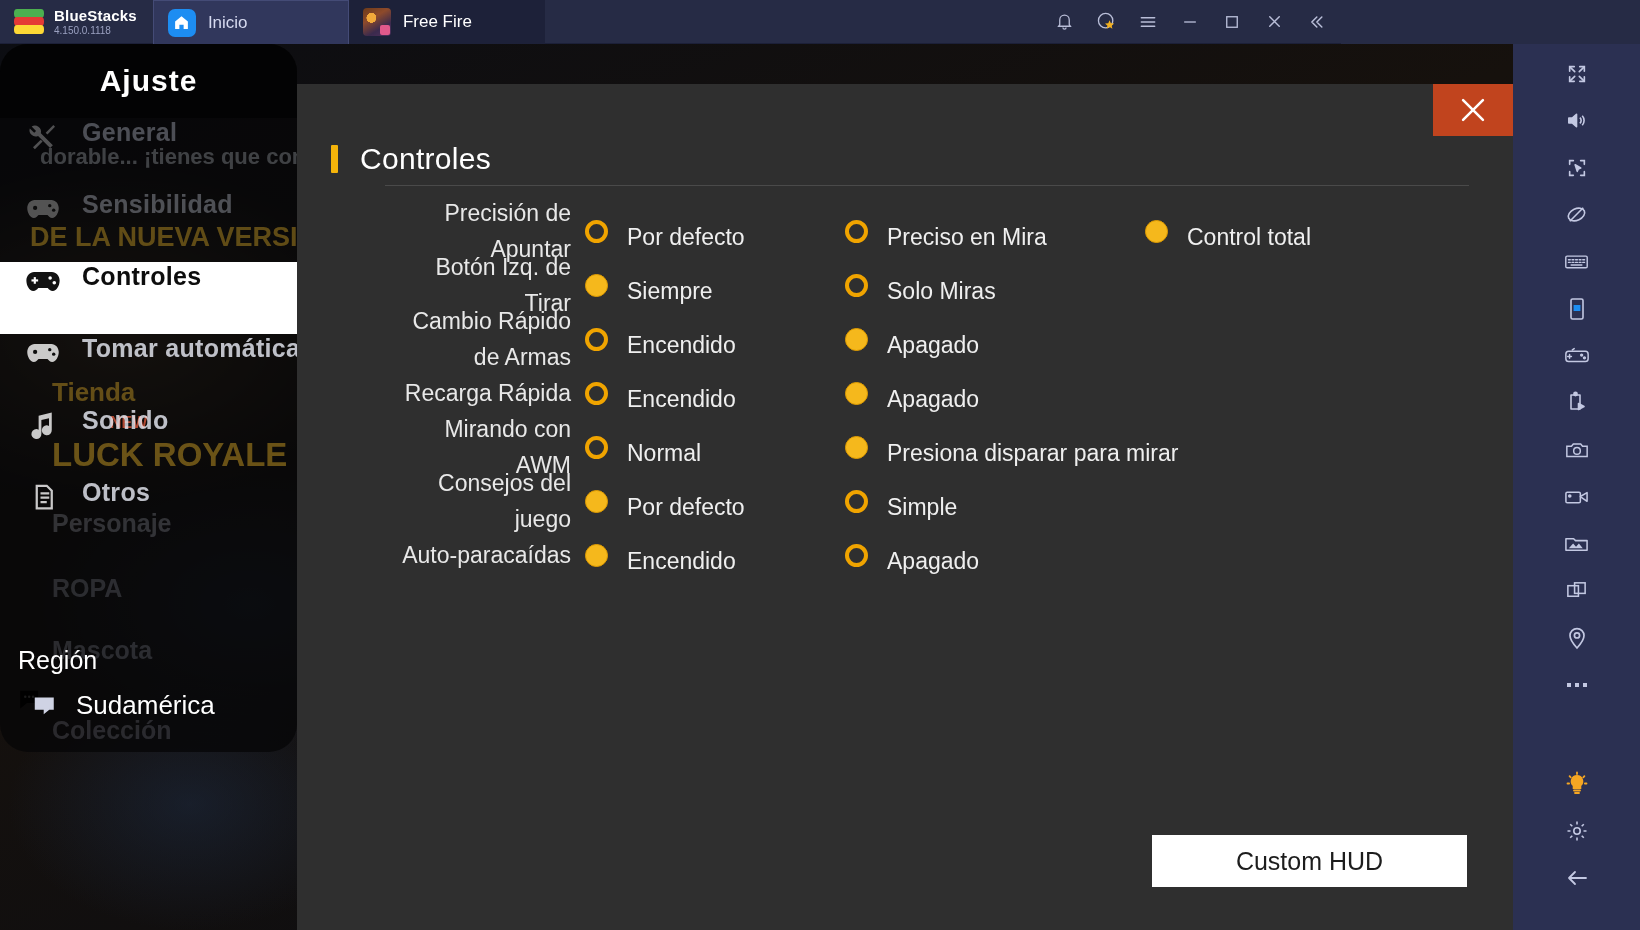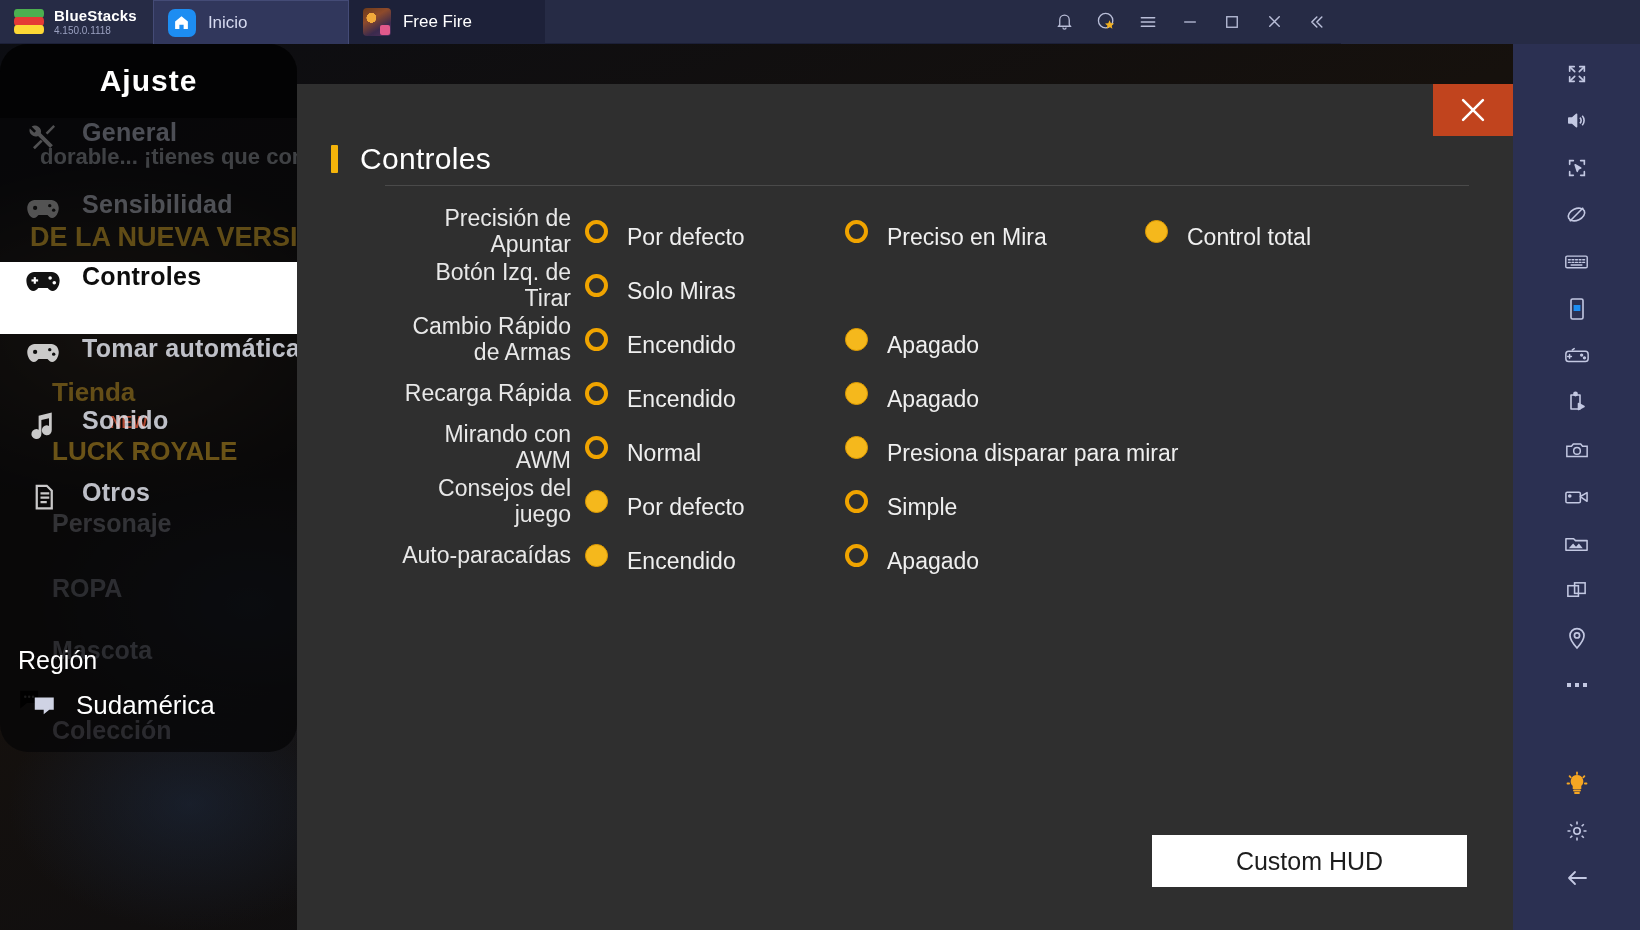--- a/index.html
+++ b/index.html
@@ -95,21 +95,21 @@
     font-family:"Liberation Sans", sans-serif;
   }
   .sb-ghost{
     position:absolute; color:rgba(215,185,120,.30); pointer-events:none;
     font-weight:bold; white-space:nowrap;
   }
   .g1{ left:40px; top:100px; font-size:22px; color:rgba(225,230,240,.26); }
   .g2{ left:30px; top:140px; font-size:27px; color:rgba(225,175,40,.40); }
   .g3{ left:30px; top:178px; font-size:27px; color:rgba(225,175,40,.40); }
   .g4{ left:52px; top:333px; font-size:26px; color:rgba(220,170,40,.42); }
-  .g5{ left:52px; top:392px; font-size:26px; color:rgba(220,170,40,.46); }
+  .g5{ left:52px; top:392px; font-size:33px; color:rgba(220,170,40,.46); }
   .g6{ left:52px; top:465px; font-size:25px; color:rgba(215,220,235,.20); }
   .g7{ left:52px; top:672px; font-size:25px; color:rgba(215,220,235,.16); }
   .g8{ left:110px; top:370px; font-size:16px; color:rgba(230,90,60,.75); }
 
   .sb-items{ position:absolute; left:0; top:74px; width:297px; }
   .sb-item{
     height:72px; display:flex; align-items:flex-start; gap:18px;
     padding-left:22px; cursor:pointer; position:relative;
   }
   .sb-item .sb-ico{
@@ -154,21 +154,21 @@
   .head-bar{ width:7px; height:28px; background:#f5b40a; border-radius:1px; flex:none;}
   .head-title{ color:#ffffff; font-size:30px; letter-spacing:.3px; }
   .head-rule{
     position:absolute; left:88px; top:101px; width:1084px; height:1px;
     background:#4a4a4a;
   }
 
   .rows{ position:absolute; left:88px; top:120px; width:1100px; }
   .row{ display:flex; align-items:center; height:54px; }
   .row .rlabel{
-    width:200px; flex:none; color:#e8e8e8; font-size:23px; line-height:26px;
+    width:200px; flex:none; color:#e8e8e8; font-size:23px; line-height:36px;
     text-align:right; padding-right:14px;
   }
   .opts{ display:flex; align-items:center; flex:1; }
   .opt{ display:flex; align-items:center; gap:19px; cursor:pointer; }
   .opt.c1{ width:260px; }
   .opt.c2{ width:300px; }
   .opt.c3{ width:300px; }
   .radio{ width:23px;height:23px;border-radius:50%; flex:none; }
   .radio.off{ border:4px solid #f0a400; background:transparent; }
   .radio.on{ background:#f5b81c; border:1px solid #e09c00; }
@@ -402,20 +402,24 @@
             </div>
             <div class="opt c3">
               <span class="radio on"></span>
               <span class="optlbl">Control total</span>
             </div>
           </div>
         </div>
         <div class="row">
           <div class="rlabel">Botón Izq. de Tirar</div>
           <div class="opts">
+            <div class="opt c1">
+              <span class="radio on"></span>
+              <span class="optlbl">Siempre</span>
+            </div>
             <div class="opt c2">
               <span class="radio off"></span>
               <span class="optlbl">Solo Miras</span>
             </div>
           </div>
         </div>
         <div class="row">
           <div class="rlabel">Cambio Rápido de Armas</div>
           <div class="opts">
             <div class="opt c1">

